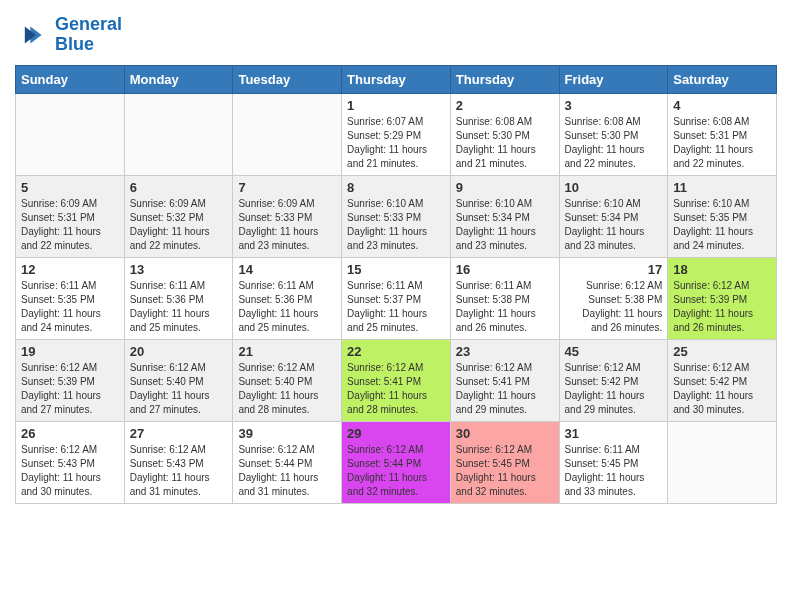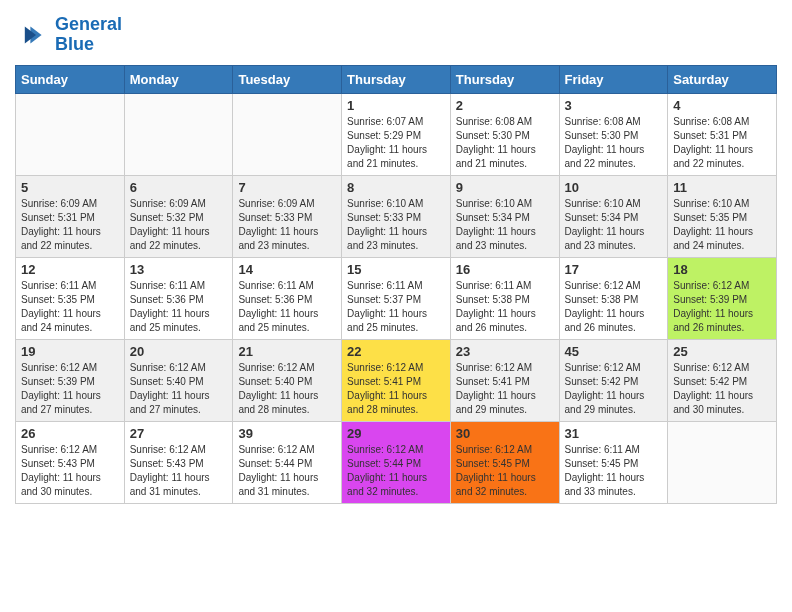--- a/index.html
+++ b/index.html
@@ -222,21 +222,21 @@
           <div class="day-info" style="white-space: pre-line;">Sunrise: 6:11 AM
 Sunset: 5:37 PM
 Daylight: 11 hours and 25 minutes.</div>
         </td>
         <td style="background-color: rgb(255, 255, 255);">
           <span class="day-num">16</span>
           <div class="day-info" style="white-space: pre-line;">Sunrise: 6:11 AM
 Sunset: 5:38 PM
 Daylight: 11 hours and 26 minutes.</div>
         </td>
-        <td style="background-color: rgb(255, 255, 255);">
+        <td style="background-color: rgb(255, 255, 255); text-align: right;">
           <span class="day-num">17</span>
           <div class="day-info" style="white-space: pre-line;">Sunrise: 6:12 AM
 Sunset: 5:38 PM
 Daylight: 11 hours and 26 minutes.</div>
         </td>
         <td style="background-color: #bef264;">
           <span class="day-num">18</span>
           <div class="day-info" style="white-space: pre-line;">Sunrise: 6:12 AM
 Sunset: 5:39 PM
 Daylight: 11 hours and 26 minutes.</div>
@@ -254,21 +254,21 @@
           <div class="day-info" style="white-space: pre-line;">Sunrise: 6:12 AM
 Sunset: 5:40 PM
 Daylight: 11 hours and 27 minutes.</div>
         </td>
         <td style="background-color: rgb(240, 240, 240);">
           <span class="day-num">21</span>
           <div class="day-info" style="white-space: pre-line;">Sunrise: 6:12 AM
 Sunset: 5:40 PM
 Daylight: 11 hours and 28 minutes.</div>
         </td>
-        <td style="background-color: #fde047;">
+        <td style="background-color: #bef264;">
           <span class="day-num">22</span>
           <div class="day-info" style="white-space: pre-line;">Sunrise: 6:12 AM
 Sunset: 5:41 PM
 Daylight: 11 hours and 28 minutes.</div>
         </td>
         <td style="background-color: rgb(240, 240, 240);">
           <span class="day-num">23</span>
           <div class="day-info" style="white-space: pre-line;">Sunrise: 6:12 AM
 Sunset: 5:41 PM
 Daylight: 11 hours and 29 minutes.</div>
@@ -304,21 +304,21 @@
           <div class="day-info" style="white-space: pre-line;">Sunrise: 6:12 AM
 Sunset: 5:44 PM
 Daylight: 11 hours and 31 minutes.</div>
         </td>
         <td style="background-color: #d946ef;">
           <span class="day-num">29</span>
           <div class="day-info" style="white-space: pre-line;">Sunrise: 6:12 AM
 Sunset: 5:44 PM
 Daylight: 11 hours and 32 minutes.</div>
         </td>
-        <td style="background-color: #f97316;">
+        <td style="background-color: #fca5a5;">
           <span class="day-num">30</span>
           <div class="day-info" style="white-space: pre-line;">Sunrise: 6:12 AM
 Sunset: 5:45 PM
 Daylight: 11 hours and 32 minutes.</div>
         </td>
         <td style="background-color: rgb(255, 255, 255); margin-top: 24px;">
           <span class="day-num">31</span>
           <div class="day-info" style="white-space: pre-line;">Sunrise: 6:11 AM
 Sunset: 5:45 PM
 Daylight: 11 hours and 33 minutes.</div>

